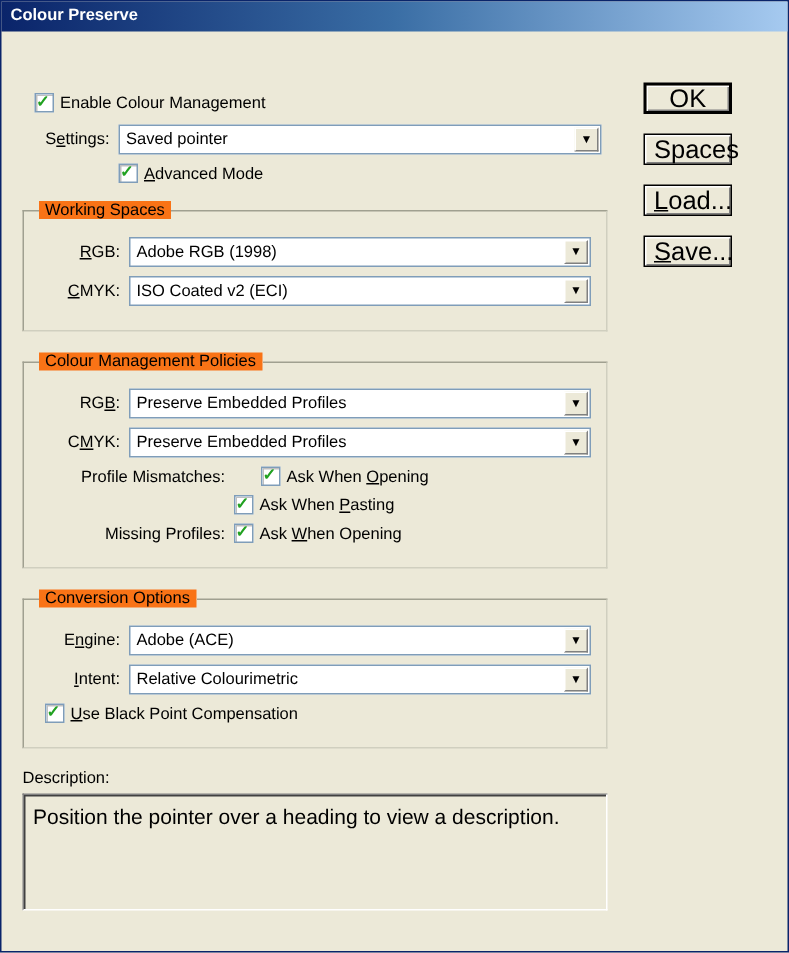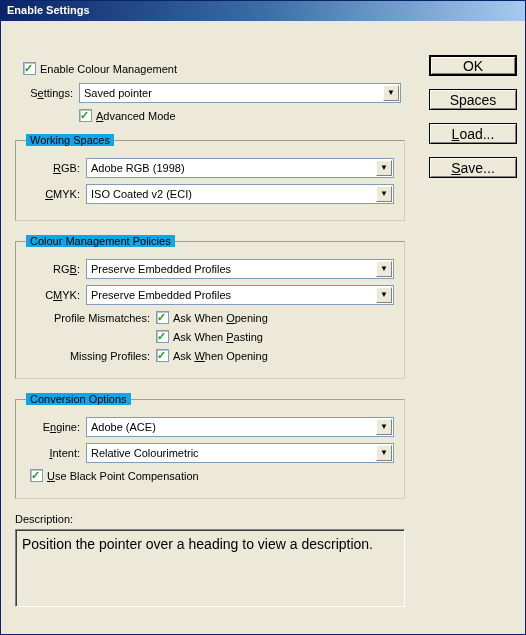--- a/index.html
+++ b/index.html
@@ -31,28 +31,28 @@
     padding: 14px;
   }
   .right-btns {
     position: absolute;
     right: 14px;
     top: 34px;
     width: 82px;
   }
   .btn {
     display: block;
-    width: 88px;
+    width: 59px;
     height: 21px;
     margin-bottom: 13px;
     background: #ece9d8;
     border: 1px solid #000;
     box-shadow: 1px 1px 0 #fff inset, -1px -1px 0 #808080 inset;
     font-family: Tahoma, Arial, sans-serif;
-    font-size: 14px;
+    font-size: 17px;
     text-align: center;
     line-height: 18px;
     cursor: pointer;
   }
   .btn.default {
     border: 2px solid #000;
     line-height: 16px;
   }
   .main-panel {
     position: absolute;
@@ -129,21 +129,21 @@
   fieldset {
     border: 1px solid #d0cfbf;
     border-top-color: #a0a090;
     border-left-color: #a0a090;
     margin: 0 0 14px 0;
     padding: 12px 10px 10px 10px;
     position: relative;
   }
   fieldset legend {
     padding: 0 4px;
-    background: #0ea5e9;
+    background: #f97316;
   }
   .settings-top {
     margin-bottom: 12px;
     padding-left: 4px;
     padding-right: 4px;
   }
   .desc-box {
     width: 100%;
     height: 78px;
     background: #ece9d8;
@@ -154,21 +154,21 @@
     padding: 6px;
     font-size: 14px;
     color: #000;
   }
   u.mn { text-decoration: underline; }
 </style>
 </head>
 <body>
 
 <div class="dialog">
-  <div class="titlebar">Enable Settings</div>
+  <div class="titlebar">Colour Preserve</div>
 
   <div class="content">
 
     <label class="enable-row checkbox">
       <span class="box checked"></span>
       <span>Enable Colour Management</span>
     </label>
 
     <div class="right-btns">
       <button class="btn default">OK</button>
@@ -222,21 +222,21 @@
             <span class="arrow">▼</span>
           </div>
         </div>
         <div class="row">
           <div class="lbl">C<u class="mn">M</u>YK:</div>
           <div class="select">
             <span>Preserve Embedded Profiles</span>
             <span class="arrow">▼</span>
           </div>
         </div>
-        <div class="row" style="margin-top:6px;">
+        <div class="row" style="margin-top:6px;gap:18px;">
           <div class="lbl-wide">Profile Mismatches:</div>
           <label class="checkbox">
             <span class="box checked"></span>
             <span>Ask When <u class="mn">O</u>pening</span>
           </label>
         </div>
         <div class="row">
           <div class="lbl-wide"></div>
           <label class="checkbox">
             <span class="box checked"></span>

